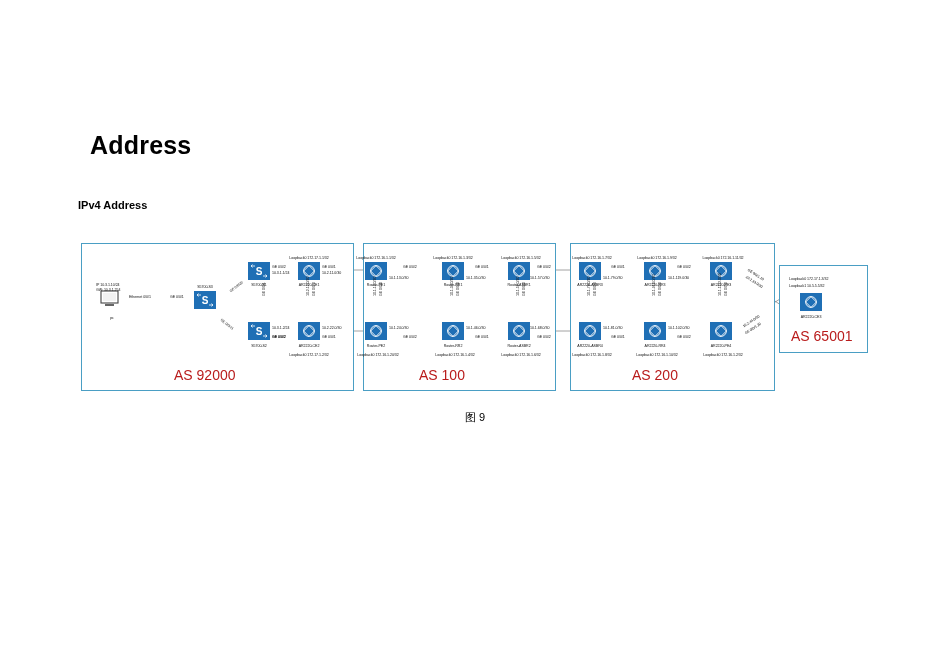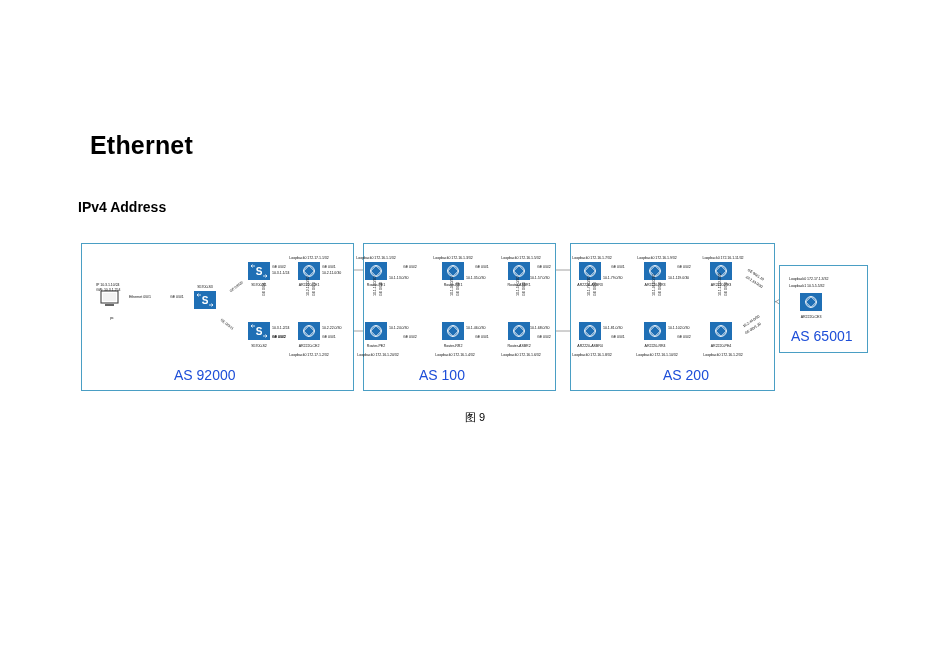--- a/index.html
+++ b/index.html
@@ -23,21 +23,21 @@
     top: 131px;
     font-size: 25px;
     font-weight: bold;
     letter-spacing: 0.2px;
     color: #000000;
   }
   #section-title {
     position: absolute;
     left: 78px;
     top: 199px;
-    font-size: 14px;
+    font-size: 11px;
     font-weight: bold;
     color: #000000;
   }
   #figure-caption {
     position: absolute;
     left: 0;
     top: 410px;
     width: 950px;
     text-align: center;
     font-size: 11px;
@@ -60,21 +60,21 @@
 
   .as-box {
     position: absolute;
     border: 1.3px solid #4a9ec4;
     background: #ffffff;
     box-sizing: border-box;
   }
   .as-label {
     position: absolute;
     font-size: 14px;
-    color: #1d4ed8;
+    color: #b91c1c;
     white-space: nowrap;
   }
 
   
   .node {
     position: absolute;
     width: 0;
     height: 0;
   }
   .dev-icon {
@@ -105,21 +105,21 @@
     letter-spacing: -0.05px;
   }
   .lbl.c { transform: translateX(-50%); }
   .lbl.vert {
     transform-origin: 0 0;
   }
 </style>
 </head>
 <body>
 
-<div id="page-title">Ethernet</div>
+<div id="page-title">Address</div>
 <div id="section-title">IPv4 Address</div>
 <div id="figure-caption">图 9</div>
 
 <div id="diagram">
 
   <svg width="950" height="672">
     <g stroke="#8a8a8a" stroke-width="0.8" fill="none">
 
       <line x1="128" y1="300" x2="196" y2="300"></line>
       <line x1="213" y1="296" x2="249" y2="272"></line>
@@ -156,21 +156,21 @@
     </g>
   </svg>
 
   <div class="as-box" style="left:81px; top:243px; width:273px; height:148px;"></div>
   <div class="as-box" style="left:363px; top:243px; width:193px; height:148px;"></div>
   <div class="as-box" style="left:570px; top:243px; width:205px; height:148px;"></div>
   <div class="as-box" style="left:779px; top:265px; width:89px; height:88px;"></div>
 
   <div class="as-label" style="left:174px; top:367px;">AS 92000</div>
   <div class="as-label" style="left:419px; top:367px;">AS 100</div>
-  <div class="as-label" style="left:663px; top:367px;">AS 200</div>
+  <div class="as-label" style="left:632px; top:367px;">AS 200</div>
   <div class="as-label" style="left:791px; top:328px;">AS 65001</div>
 
   <div class="node" style="left:112px; top:300px;">
     <div class="pc-icon">
       <svg width="24" height="20" viewBox="0 0 24 20">
         <rect x="1" y="1" width="17" height="12" fill="#ffffff" stroke="#444444" stroke-width="1.1"></rect>
         <rect x="3" y="3" width="13" height="8" fill="#f2f2f2" stroke="none"></rect>
         <rect x="5" y="14" width="9" height="2" fill="#666666"></rect>
       </svg>
     </div>

